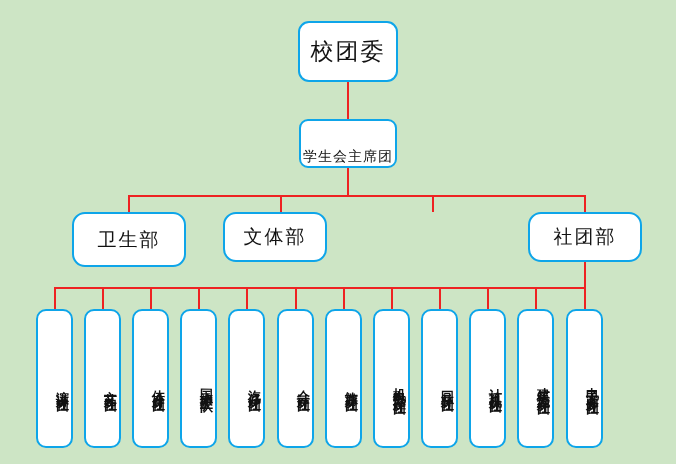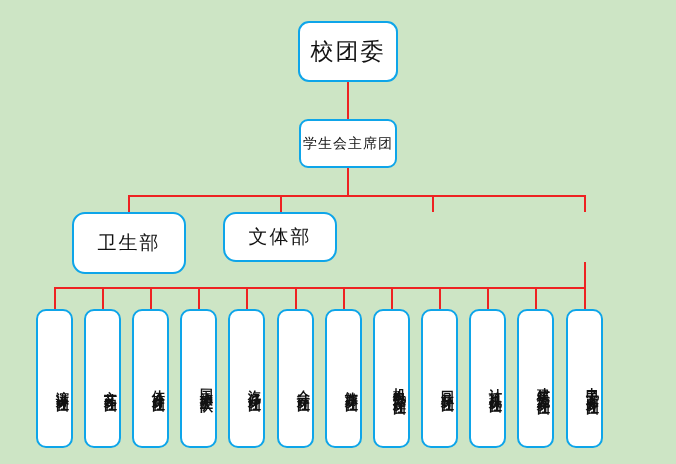--- a/index.html
+++ b/index.html
@@ -94,29 +94,32 @@
   <div class="line v" style="left:391px; top:287px; height:22px;"></div>
   <div class="line v" style="left:439px; top:287px; height:22px;"></div>
   <div class="line v" style="left:487px; top:287px; height:22px;"></div>
   <div class="line v" style="left:535px; top:287px; height:22px;"></div>
   <div class="line v" style="left:584px; top:287px; height:22px;"></div>
 
   <div class="node root" style="left:298px; top:21px; width:100px; height:61px;">
     <span>校团委</span>
   </div>
 
-  <div class="node l2" style="left:299px; top:119px; width:98px; height:49px;">
+  <div class="node l2" style="left:299px; top:119px; width:98px; height:49px;align-items:flex-end;">
     <span>学生会主席团</span>
   </div>
 
-  <div class="node dept" style="left:72px; top:212px; width:114px; height:62px;">
+  <div class="node dept" style="left:72px; top:212px; width:114px; height:55px;">
     <span>卫生部</span>
   </div>
-  <div class="node dept" style="left:223px; top:212px; width:114px; height:50px;">
+  <div class="node dept" style="left:223px; top:212px; width:104px; height:50px;">
     <span>文体部</span>
+  </div>
+  <div class="node dept" style="left:528px; top:212px; width:114px; height:50px;">
+    <span>社团部</span>
   </div>
 
   <div class="node leaf" style="left:36px; top:309px; width:37px; height:139px;">
     <span>演讲社团</span>
   </div>
   <div class="node leaf" style="left:84px; top:309px; width:37px; height:139px;">
     <span>文艺社团</span>
   </div>
   <div class="node leaf" style="left:132px; top:309px; width:37px; height:139px;">
     <span>体育社团</span>

